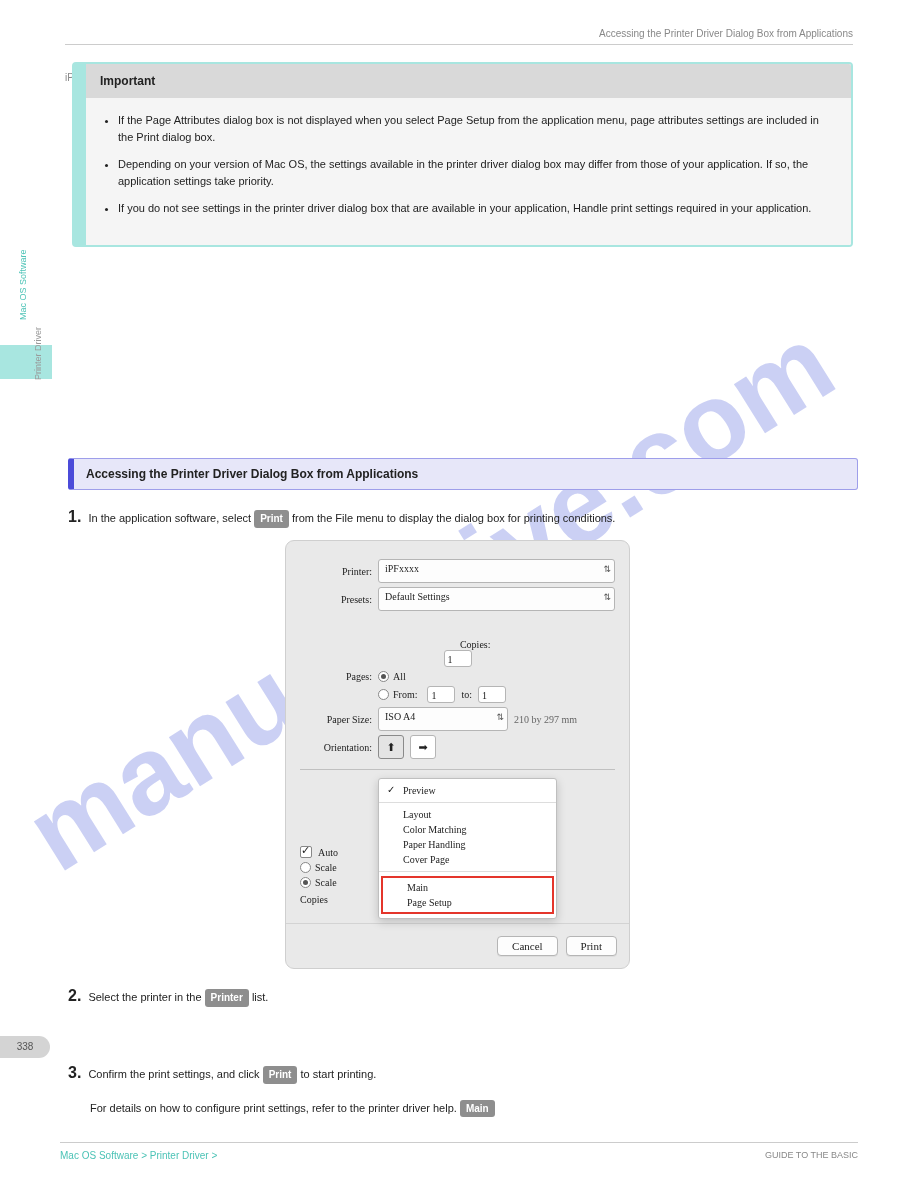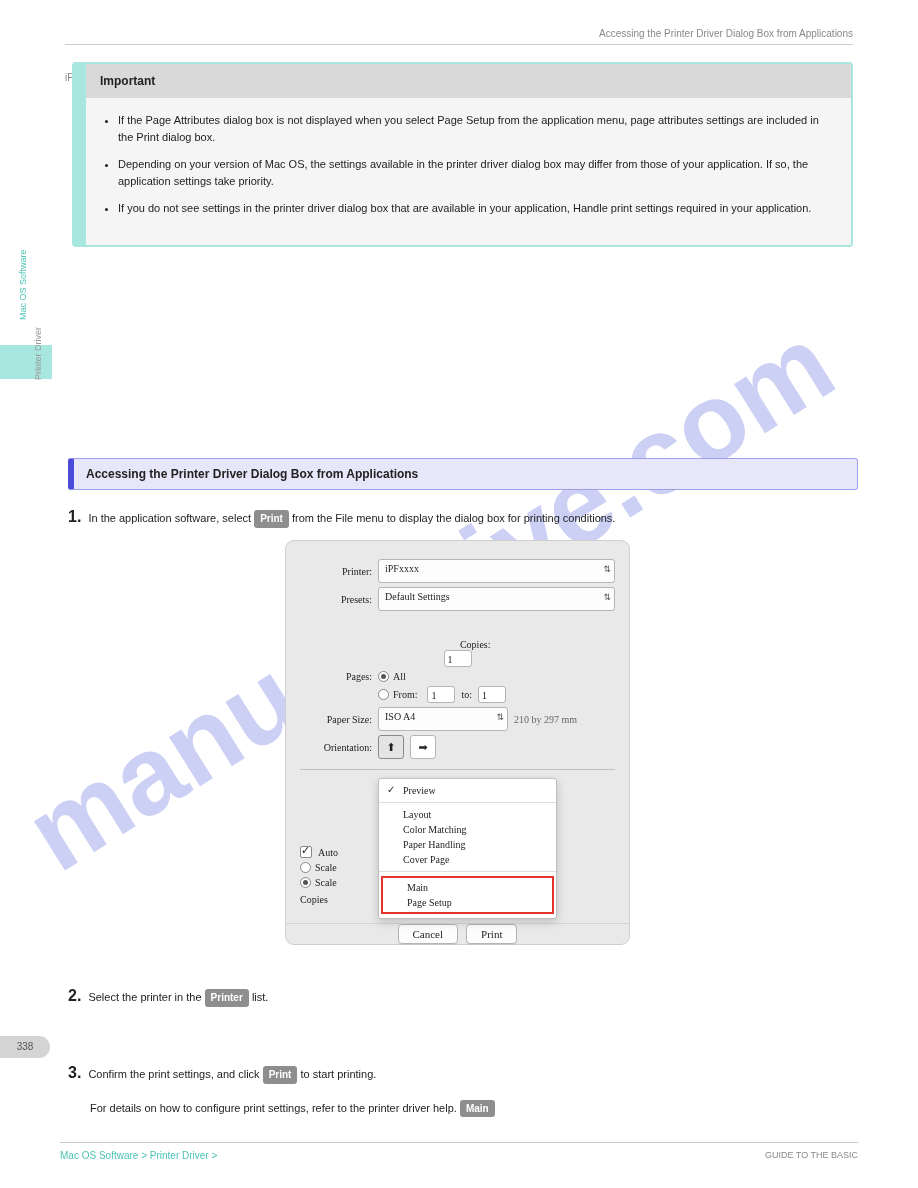--- a/index.html
+++ b/index.html
@@ -55,21 +55,21 @@
   .dd-list .item.check::before { content:"✓"; position:absolute; left:8px; top:1px; }
   .dd-sep { border-top:1px solid #ddd; margin:4px 0; }
   .dd-red { border:2px solid var(--red); margin:0 2px; padding-top:2px; padding-bottom:2px; }
   .dd-red .item { padding-left:24px; }
 
   .plower { padding:0 14px 14px 14px; }
   .plower .cbrow { display:flex; align-items:center; gap:6px; margin-top:76px; }
   .cb { width:12px; height:12px; border:1px solid #888; border-radius:2px; display:inline-block; background:#fff; position:relative; }
   .cb.on::after { content:"✓"; position:absolute; left:0; top:-3px; font-size:11px; }
 
-  .dbuttons { display:flex; justify-content:center; gap:8px; border-top:1px solid #d3d3d3; }
+  .dbuttons { display:flex; justify-content:flex-end; gap:8px; padding:12px; border-top:1px solid #d3d3d3; }
   .dbtn { background:#fdfdfd; border:1px solid #b5b5b5; border-radius:4px; padding:3px 14px; font-size:11px; box-shadow:0 1px 0 rgba(0,0,0,.05); }
 
   .span-after { font-size:10px; color:#666; padding-left:6px; }
 
   
   .txt { font-size:11px; line-height:1.55; }
   .step2 { position:absolute; left:68px; top:984px; }
   .step3 { position:absolute; left:68px; top:1061px; }
 
   

